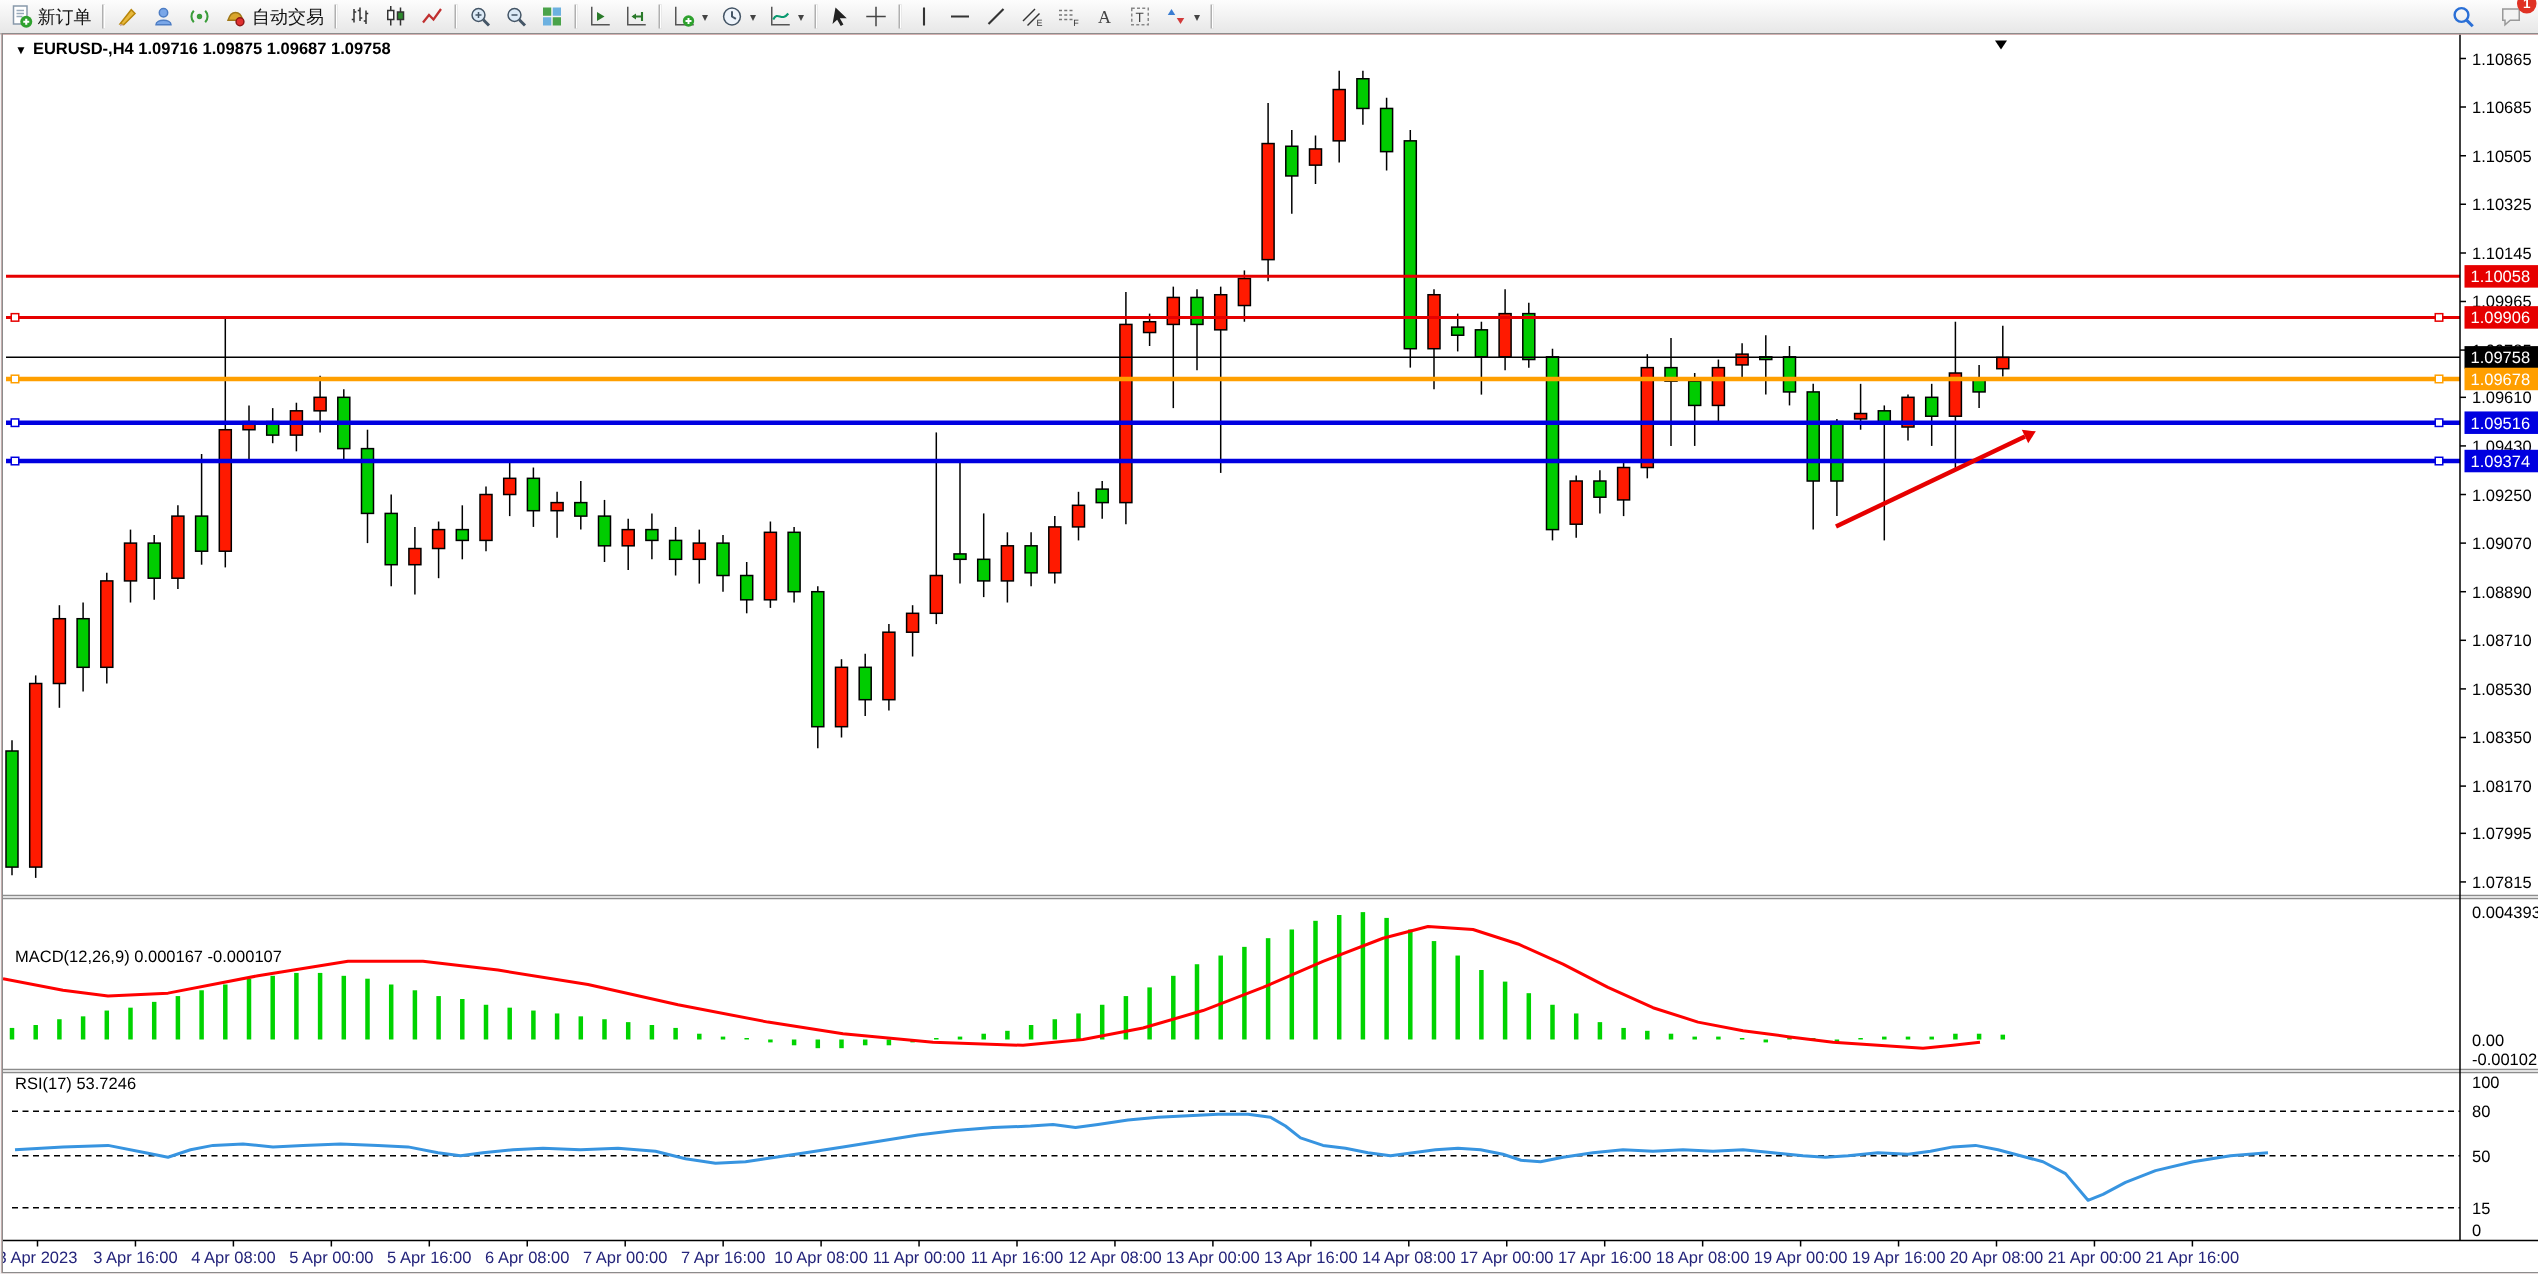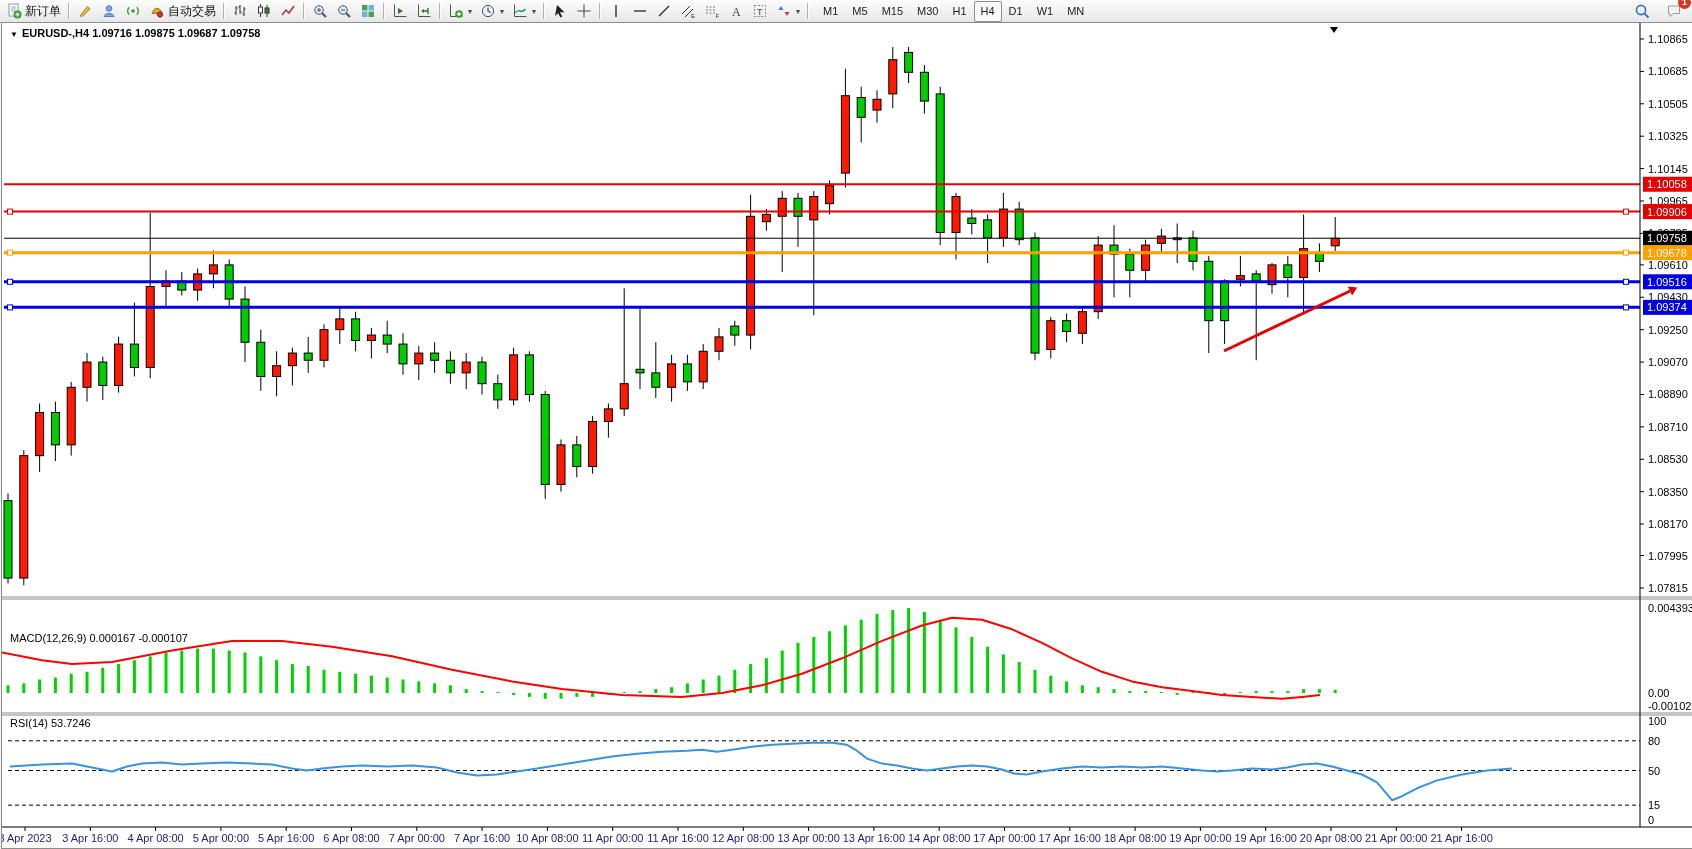--- a/index.html
+++ b/index.html
@@ -197,52 +197,41 @@
         </svg>
       </div>
       <div class="tb-btn">
         <svg width="16" height="16" viewBox="0 0 16 16">
           <path d="M5 3l2.5 4h-5z" fill="#3a7dd2"></path>
           <path d="M11 13L8.5 9h5z" fill="#d23a3a"></path>
         </svg>
         <span class="tb-caret">▾</span>
       </div>
       <div class="tb-sep"></div>
-      <div class="tf-group">
-        <div class="tf-btn">M1</div>
-        <div class="tf-btn">M5</div>
-        <div class="tf-btn">M15</div>
-        <div class="tf-btn">M30</div>
-        <div class="tf-btn">H1</div>
-        <div class="tf-btn active">H4</div>
-        <div class="tf-btn">D1</div>
-        <div class="tf-btn">W1</div>
-        <div class="tf-btn">MN</div>
-      </div>
       <div id="tb-right">
         <div class="tb-btn">
           <svg width="16" height="16" viewBox="0 0 16 16">
             <circle cx="7" cy="7" r="4.6" fill="none" stroke="#2a6fd6" stroke-width="1.6"></circle>
             <path d="M10.4 10.4L14.5 14.5" stroke="#2a6fd6" stroke-width="2"></path>
           </svg>
         </div>
         <div class="tb-btn" style="position:relative">
           <svg width="16" height="16" viewBox="0 0 16 16">
             <path d="M2.5 3h11v7.5h-6L4 13.5v-3H2.5z" fill="#f3f3f3" stroke="#999"></path>
           </svg>
           <span id="chat-badge">1</span>
         </div>
       </div>
     </div>
   <div id="chart-window">
     <div id="chart-header">
       <span class="tri">▼</span><span>EURUSD-,H4  1.09716 1.09875 1.09687 1.09758</span>
     </div>
     <div class="panel-label" style="top:609px;">MACD(12,26,9) 0.000167 -0.000107</div>
-    <div class="panel-label" style="top:694px;">RSI(14) 53.7246</div>
+    <div class="panel-label" style="top:694px;">RSI(17) 53.7246</div>
     <svg id="chart-svg" width="1690" height="825">
         <rect x="0" y="0" width="1690" height="825" fill="#fff"></rect>
         <line x1="6" y1="470.4636429085672" x2="6" y2="560.4564434845192" stroke="#000000" stroke-width="1"></line>
         <rect x="2" y="477.6630669546427" width="8" height="77.39380849531989" fill="#00cc00" stroke="#000" stroke-width="1"></rect>
         <line x1="21.8" y1="427.26709863210607" x2="21.8" y2="562.2562994960381" stroke="#000000" stroke-width="1"></line>
         <rect x="17.8" y="432.6666666666667" width="8" height="122.39020878329592" fill="#ff1a00" stroke="#000" stroke-width="1"></rect>
         <line x1="37.6" y1="380.4708423326112" x2="37.6" y2="448.86537077033665" stroke="#000000" stroke-width="1"></line>
         <rect x="33.6" y="389.4701223902056" width="8" height="43.19654427646111" fill="#ff1a00" stroke="#000" stroke-width="1"></rect>
         <line x1="53.400000000000006" y1="378.6709863210923" x2="53.400000000000006" y2="438.0662347012234" stroke="#000000" stroke-width="1"></line>
         <rect x="49.400000000000006" y="389.4701223902056" width="8" height="32.39740820734386" fill="#00cc00" stroke="#000" stroke-width="1"></rect>

